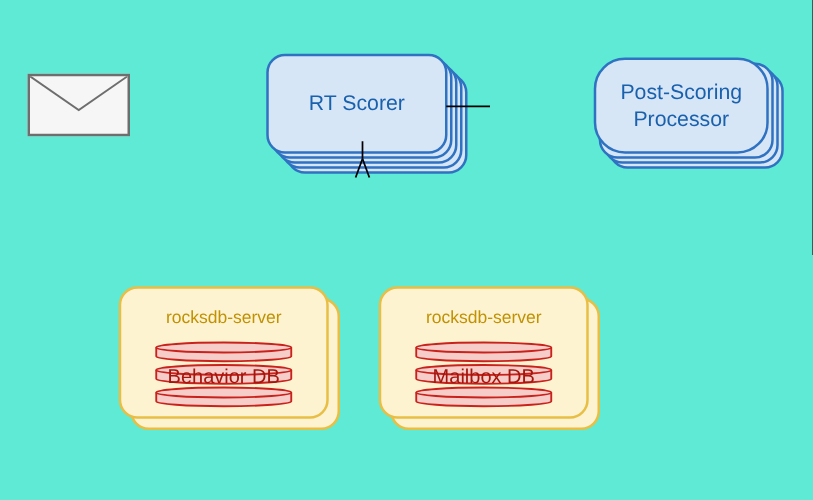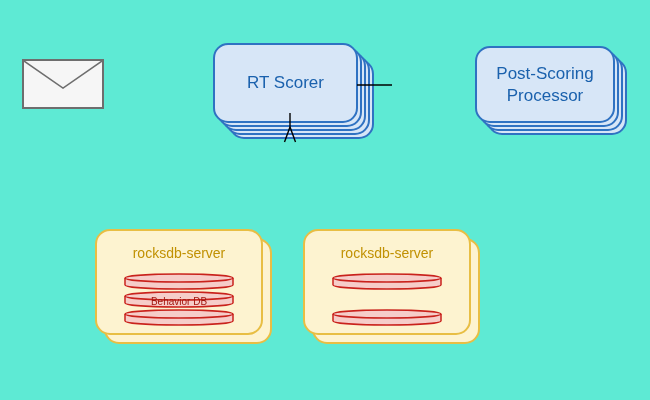--- a/index.html
+++ b/index.html
@@ -28,21 +28,21 @@
   
   .rt-l4{left:229px;top:59px;width:145px;height:80px;}
   .rt-l3{left:225px;top:55px;width:145px;height:80px;}
   .rt-l2{left:221px;top:51px;width:145px;height:80px;}
   .rt-l1{left:217px;top:47px;width:145px;height:80px;}
   .rt-front{left:213px;top:43px;width:145px;height:80px;}
   
   .ps-l3{left:487px;top:58px;width:140px;height:77px;}
   .ps-l2{left:483px;top:54px;width:140px;height:77px;}
   .ps-l1{left:479px;top:50px;width:140px;height:77px;}
-  .ps-front{left:475px;top:46px;width:140px;height:77px;padding:0 4px;}
+  .ps-front{left:475px;top:46px;width:140px;height:77px;padding:0 4px;border-radius:25px;}
 
   
   .yellow-layer{
     background:#fdf3d0;border:2px solid #e8be44;border-radius:15px;
   }
   .ys1-back{left:104px;top:238px;width:168px;height:106px;}
   .ys1-front{left:95px;top:229px;width:168px;height:106px;}
   .ys2-back{left:312px;top:238px;width:168px;height:106px;}
   .ys2-front{left:303px;top:229px;width:168px;height:106px;}
   .yellow-title{
@@ -54,21 +54,21 @@
   .db-stack{width:110px;height:54px;}
   .db1{left:124px;top:273px;}
   .db2{left:332px;top:273px;}
   .db-seg{position:absolute;left:0;width:110px;height:17px;}
   .db-seg svg{position:absolute;left:0;top:0;width:110px;height:17px;overflow:visible;}
   .seg-a{top:0;}
   .seg-b{top:18px;}
   .seg-c{top:36px;}
   .db-label{
     position:absolute;left:0;right:0;top:4px;text-align:center;
-    color:#a2170e;font-size:10px;line-height:13px;
+    color:#a2170e;font-size:16px;line-height:13px;
   }
 
   
   .connectors{position:absolute;left:0;top:0;width:650px;height:400px;pointer-events:none;}
 </style>
 </head>
 <body>
 
 <div class="canvas">
 
@@ -130,20 +130,27 @@
     <div class="abs yellow-layer ys2-front">
       <div class="abs yellow-title">rocksdb-server</div>
     </div>
     <div class="abs db-stack db2">
       <div class="db-seg seg-a">
         <svg viewBox="0 0 110 17">
             <path d="M1,5 A54,4 0 0 1 109,5 L109,12 A54,4 0 0 1 1,12 Z" fill="#f6cdc9" stroke="#c9221c" stroke-width="1.5"></path>
             <path d="M1,5 A54,4 0 0 0 109,5" fill="none" stroke="#c9221c" stroke-width="1.5"></path>
           </svg>
       </div>
+      <div class="db-seg seg-b">
+        <svg viewBox="0 0 110 17">
+            <path d="M1,5 A54,4 0 0 1 109,5 L109,12 A54,4 0 0 1 1,12 Z" fill="#f6cdc9" stroke="#c9221c" stroke-width="1.5"></path>
+            <path d="M1,5 A54,4 0 0 0 109,5" fill="none" stroke="#c9221c" stroke-width="1.5"></path>
+          </svg>
+        <div class="db-label">Mailbox DB</div>
+      </div>
       <div class="db-seg seg-c">
         <svg viewBox="0 0 110 17">
             <path d="M1,5 A54,4 0 0 1 109,5 L109,12 A54,4 0 0 1 1,12 Z" fill="#f6cdc9" stroke="#c9221c" stroke-width="1.5"></path>
             <path d="M1,5 A54,4 0 0 0 109,5" fill="none" stroke="#c9221c" stroke-width="1.5"></path>
           </svg>
       </div>
     </div>
   </div>
 
   <svg class="connectors">

